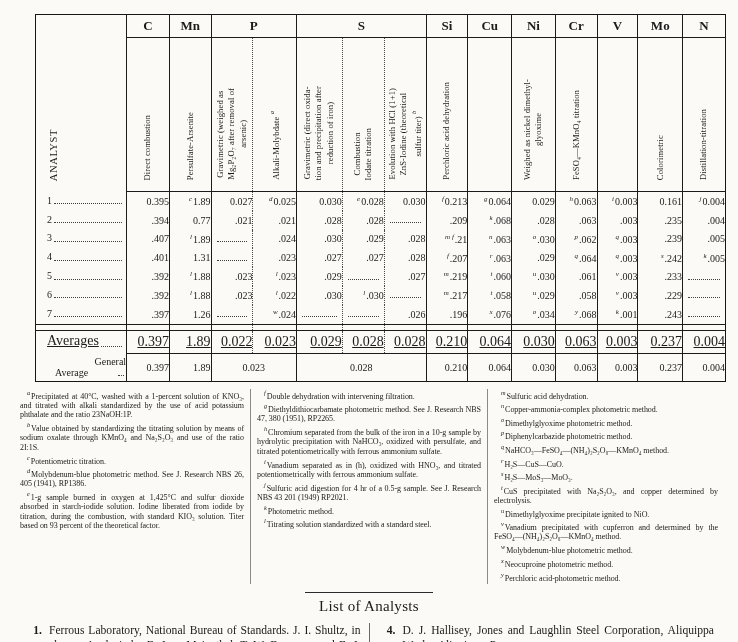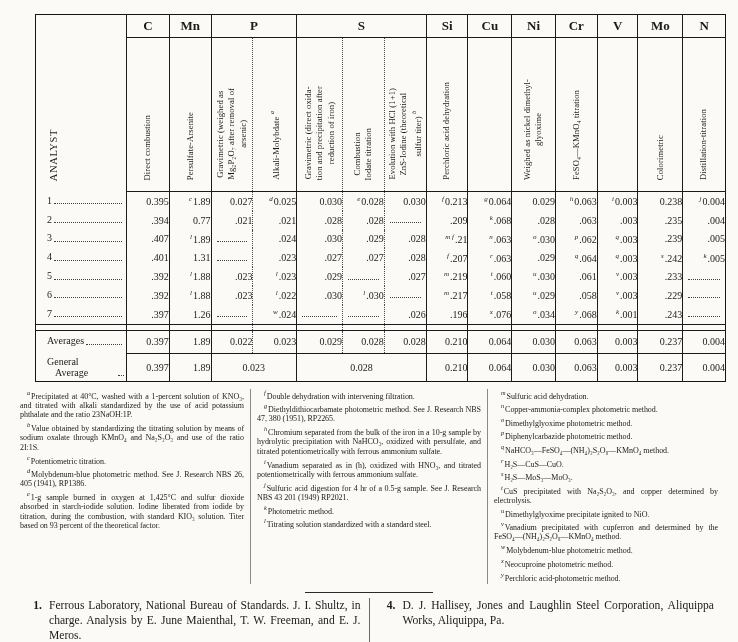--- a/index.html
+++ b/index.html
@@ -41,24 +41,24 @@
   td.v.ctr{text-align:center;padding-right:0;}
   .fsup{font-size:7px;font-style:italic;vertical-align:super;margin-right:1px;letter-spacing:0;}
   td.lblc{font-size:10px;}
   .rlab{display:flex;align-items:flex-end;padding-left:11px;padding-right:2px;}
   .rlab .num{line-height:1;padding-bottom:1px;white-space:nowrap;}
   .leader{flex:1;border-bottom:1.2px dotted #3f3f3f;margin:0 2px 2.5px 2px;min-width:6px;}
   .dash{margin:0 5px 5px 5px;border-bottom:1.2px dotted #3f3f3f;height:10px;}
   td.dcell{vertical-align:bottom;}
   tr.lastdata td{border-bottom:1px solid #1b1b1b;}
   tr.sp td{height:5px;border-bottom:1px solid #1b1b1b;}
-  tr.avg td{height:22px;font-size:10px;}
+  tr.avg td{height:22px;font-size:14px;text-decoration:underline;}
   tr.avg td.v,tr.avg td.sep{border-bottom:1px solid #1b1b1b;}
   tr.gen td{height:27px;font-size:10px;}
-  .glab{padding-left:11px;line-height:1.12;}
+  .glab{padding-left:11px;line-height:1.12;text-align:right;}
   .glab .l2{display:flex;align-items:flex-end;padding-left:8px;gap:28px;}
 
   
   .footnotes{display:flex;margin:7px 2px 0 2px;}
   .fn-col{flex:1 1 0;padding:0 6px;}
   .fn-col + .fn-col{border-left:1px solid #8a8a8a;}
   .fn{font-size:8px;line-height:1.18;text-align:justify;text-indent:7px;margin:0 0 1.5px 0;letter-spacing:-0.05px;}
   .fn .mk{font-size:6.3px;font-style:italic;vertical-align:super;margin-right:1px;}
 
   
@@ -147,21 +147,21 @@
           <td class="v bs">0.027</td>
           <td class="v bd"><span class="fsup">d</span>0.025</td>
           <td class="v bs">0.030</td>
           <td class="v bd"><span class="fsup">e</span>0.028</td>
           <td class="v bd">0.030</td>
           <td class="v bs"><span class="fsup">f</span>0.213</td>
           <td class="v bs"><span class="fsup">g</span>0.064</td>
           <td class="v bs">0.029</td>
           <td class="v bs"><span class="fsup">h</span>0.063</td>
           <td class="v bs"><span class="fsup">i</span>0.003</td>
-          <td class="v bs">0.238</td>
+          <td class="v bs">0.161</td>
           <td class="v bs"><span class="fsup">j</span>0.004</td>
         </tr>
         <tr class="data">
           <td class="lblc">
             <div class="rlab">
               <span class="num">2</span>
               <span class="leader"></span>
             </div>
           </td>
           <td class="v bs">.394</td>
@@ -404,20 +404,21 @@
         <p class="fn"><span class="mk">u</span>Dimethylglyoxime precipitate ignited to NiO.</p>
         <p class="fn"><span class="mk">v</span>Vanadium precipitated with cupferron and determined by the FeSO₄—(NH₄)₂S₂O₈—KMnO₄ method.</p>
         <p class="fn"><span class="mk">w</span>Molybdenum-blue photometric method.</p>
         <p class="fn"><span class="mk">x</span>Neocuproine photometric method.</p>
         <p class="fn"><span class="mk">y</span>Perchloric acid-photometric method.</p>
       </div>
     </div>
 
   <div class="midrule"></div>
 
+  <h2 class="loa-title">List of Analysts</h2>
 
   <div class="loa">
     <div class="loa-col left">
         <div class="loa-item">
           <span class="n">1.</span>
           <span class="t">Ferrous Laboratory, National Bureau of Standards. J. I. Shultz, in charge.   Analysis by E. June Maienthal, T. W. Freeman, and E. J. Meros.</span>
         </div>
       </div>
     <div class="loa-col right">
         <div class="loa-item">

